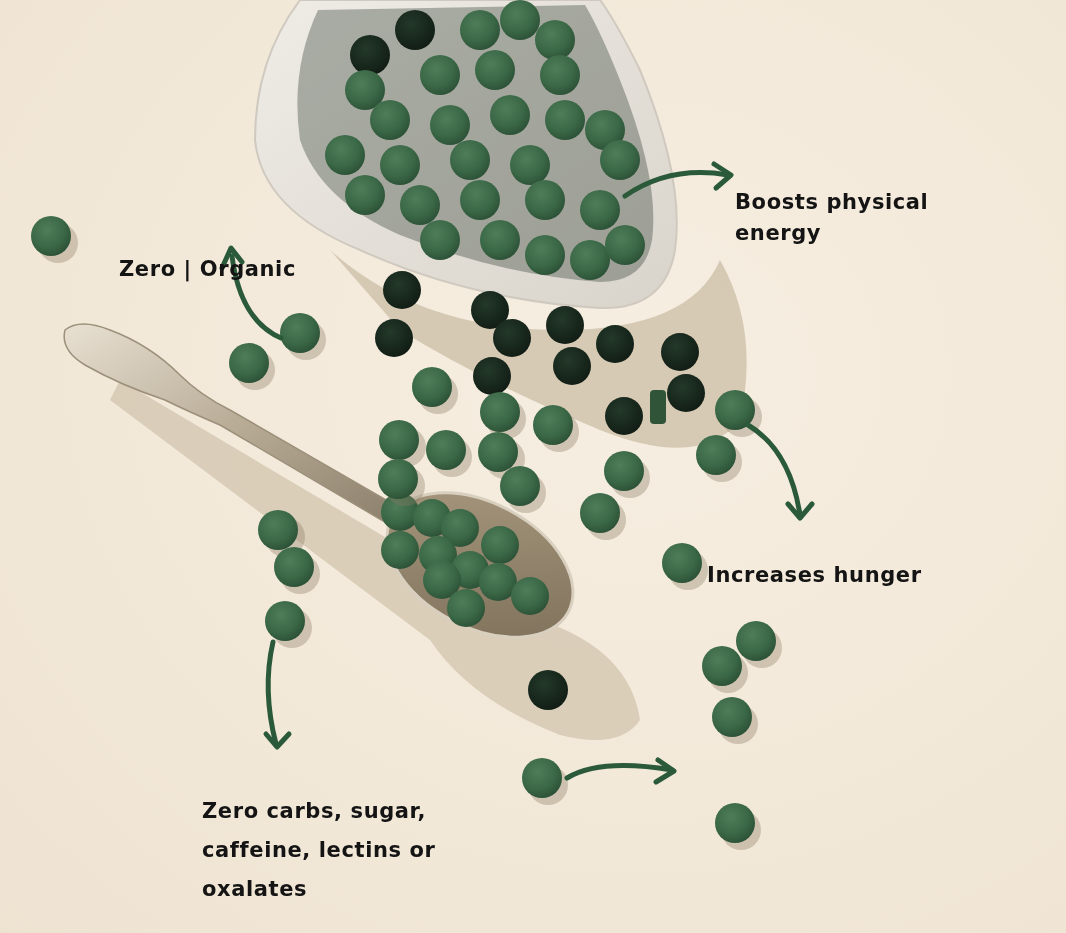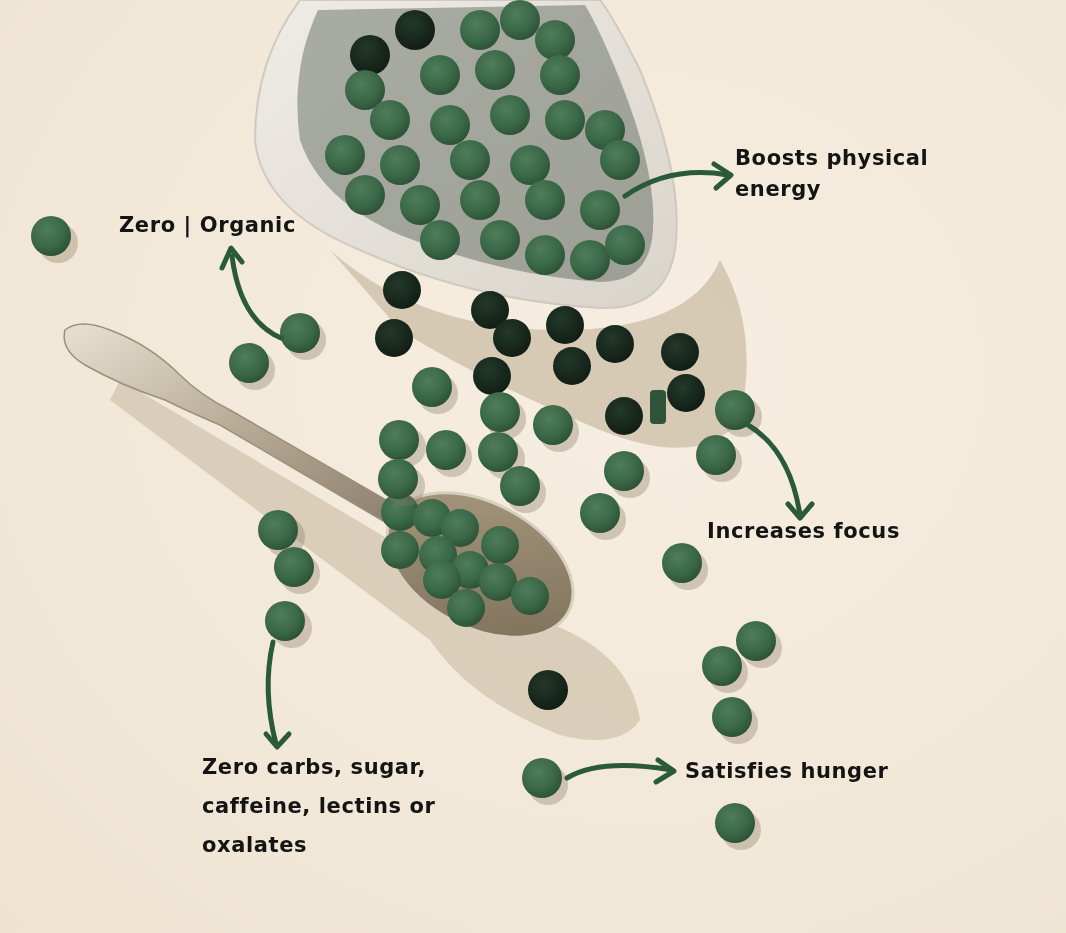--- a/index.html
+++ b/index.html
@@ -16,20 +16,21 @@
     .scene { position: absolute; left: 0; top: 0; width: 1066px; height: 933px; }
     .label {
       position: absolute;
       font-family: "DejaVu Sans", sans-serif;
       font-weight: bold;
       color: #141414;
       font-size: 21px;
       line-height: 31px;
       letter-spacing: 0.6px;
       white-space: pre-line;
+      margin-top: 44px;
     }
     .label.vegan   { left: 119px; top: 210px; }
     .label.energy  { left: 735px; top: 143px; }
     .label.focus   { left: 707px; top: 516px; }
     .label.zero    { left: 202px; top: 748px; line-height: 39px; }
     .label.hunger  { left: 685px; top: 756px; }
   </style>
 </head>
 <body>
 
@@ -214,18 +215,17 @@
       <g>
         <path d="M567 778 Q600 758 672 770"></path>
         <path d="M658 760 L674 771 L656 782"></path>
       </g>
     </g>
   </svg>
 
   <div class="label vegan">Zero | Organic</div>
   <div class="label energy">Boosts physical
 energy</div>
-  <div class="label focus">Increases focus</div>
+  <div class="label focus">Increases hunger</div>
   <div class="label zero">Zero carbs, sugar,
 caffeine, lectins or
 oxalates</div>
-  <div class="label hunger">Satisfies hunger</div>
 </div>
 
 </body></html>

